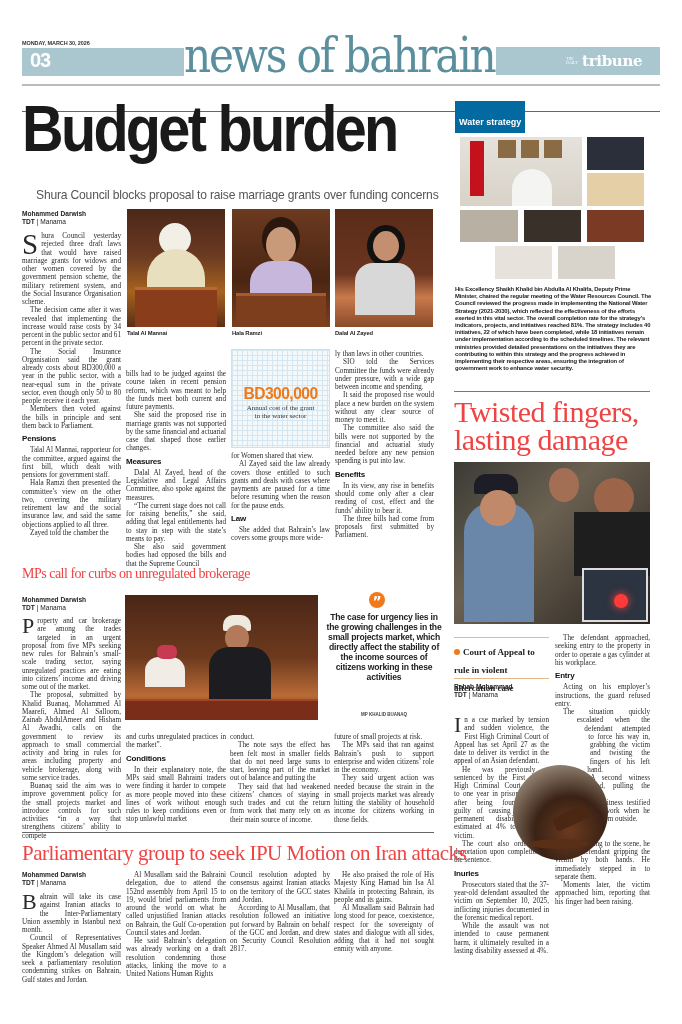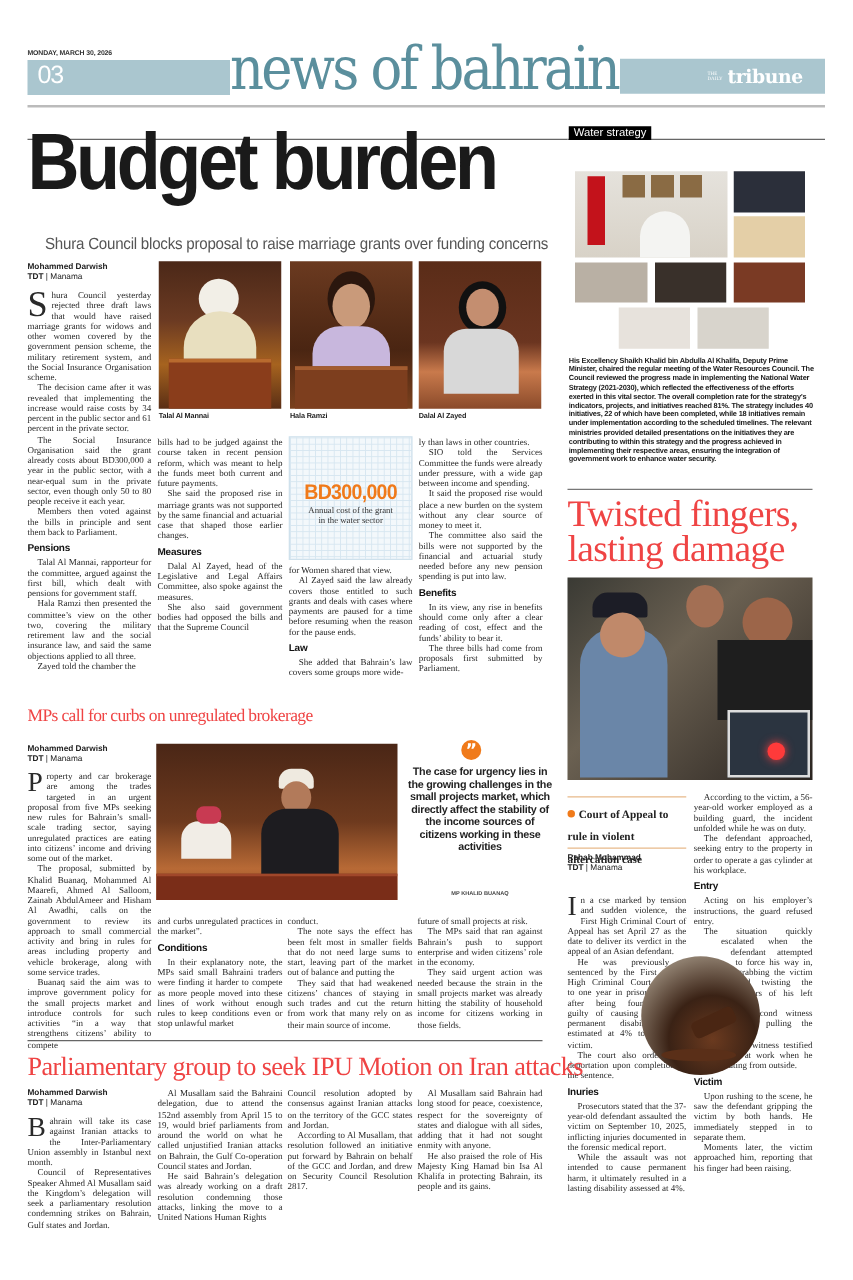--- a/index.html
+++ b/index.html
@@ -16,21 +16,21 @@
 .drop{float:left;font-size:29px;line-height:22px;margin:1px 3px 0 0;font-family:"Liberation Serif",serif}
 .cap{font-family:"Liberation Sans","DejaVu Sans",sans-serif;font-weight:bold;font-size:5.8px;color:#222;letter-spacing:-.1px}
 .photo{background:#555;overflow:hidden}
 .hed{font-family:"Liberation Serif","DejaVu Serif",serif;color:#ef4444;letter-spacing:-.5px}
 </style>
 </head>
 <body>
 
 <div class="abs sans" style="left:22px;top:40px;font-size:5.5px;font-weight:bold;color:#333;letter-spacing:-.1px">MONDAY, MARCH 30, 2026</div>
 <div class="abs" style="left:22px;top:48px;width:162px;height:28px;background:#aac6cf"></div>
-<div class="abs sans" style="left:30px;top:49px;font-size:20px;color:#fff;font-weight:400;letter-spacing:-1px">03</div>
+<div class="abs sans" style="left:30px;top:49px;font-size:20px;color:#fff;font-weight:700;letter-spacing:-1px">03</div>
 <div class="abs" style="left:184px;top:30px;font-size:48px;line-height:50px;color:#5b8f9d;font-family:'DejaVu Serif',serif;font-weight:normal;letter-spacing:-2.5px;transform:scaleX(.88);transform-origin:left">news of bahrain</div>
 <div class="abs" style="left:496px;top:47px;width:164px;height:28px;background:#aac6cf"></div>
 <div class="abs" style="left:566px;top:51px;height:20px;display:flex;align-items:center">
   <span style="font-size:4px;color:#fff;width:14px;line-height:4px;margin-right:2px;font-family:'Liberation Serif',serif">THE DAILY</span>
   <span style="font-family:'DejaVu Serif',serif;font-weight:bold;font-size:15px;color:#fff;letter-spacing:-.3px">tribune</span>
 </div>
 <div class="abs" style="left:22px;top:84px;width:638px;height:2px;background:#bbb"></div>
 
 <div class="abs" style="left:22px;top:111px;width:432px;height:1px;background:#666"></div>
 <div class="abs sans" style="left:22px;top:96px;font-size:64px;line-height:66px;font-weight:bold;color:#1a1a1a;letter-spacing:-3px;transform:scaleX(.9);transform-origin:left">Budget burden</div>
@@ -62,25 +62,26 @@
 <div class="abs body-text" style="left:22px;top:232px;width:99px">
   <p class="noind"><span class="drop">S</span><span>hura Council yesterday rejected three draft laws that would have raised marriage grants for widows and other women covered by the government pension scheme, the military retirement system, and the Social Insurance Organisation scheme.</span></p>
   <p>The decision came after it was revealed that implementing the increase would raise costs by 34 percent in the public sector and 61 percent in the private sector.</p>
   <p>The Social Insurance Organisation said the grant already costs about BD300,000 a year in the public sector, with a near-equal sum in the private sector, even though only 50 to 80 people receive it each year.</p>
   <p>Members then voted against the bills in principle and sent them back to Parliament.</p>
   <div class="sub">Pensions</div>
   <p>Talal Al Mannai, rapporteur for the committee, argued against the first bill, which dealt with pensions for government staff.</p>
   <p>Hala Ramzi then presented the committee’s view on the other two, covering the military retirement law and the social insurance law, and said the same objections applied to all three.</p>
   <p>Zayed told the chamber the</p>
 </div>
-<div class="abs body-text" style="left:126px;top:350px;width:100px">
+<div class="abs body-text" style="left:126px;top:370px;width:100px">
   <p class="noind">bills had to be judged against the course taken in recent pension reform, which was meant to help the funds meet both current and future payments.</p>
   <p>She said the proposed rise in marriage grants was not supported by the same financial and actuarial case that shaped those earlier changes.</p>
   <div class="sub">Measures</div>
   <p>Dalal Al Zayed, head of the Legislative and Legal Affairs Committee, also spoke against the measures.</p>
+  <p>“The current stage does not call for raising benefits,” she said, adding that legal entitlements had to stay in step with the state’s means to pay.</p>
   <p>She also said government bodies had opposed the bills and that the Supreme Council</p>
 </div>
 
 <div class="abs" style="left:231px;top:349px;width:99px;height:99px;border:1px solid #cfe1ec;background-color:#f3f8fb;background-image:linear-gradient(#d6e6f0 1px,transparent 1px),linear-gradient(90deg,#d6e6f0 1px,transparent 1px);background-size:5px 5px;text-align:center">
   <div class="sans" style="margin-top:34px;font-size:17px;font-weight:bold;color:#f07a1a;letter-spacing:-.6px;transform:scaleX(.92)">BD300,000</div>
   <div style="font-size:7px;line-height:8px;color:#333;padding:0 12px">Annual cost of the grant in the water sector</div>
 </div>
 
 <div class="abs body-text" style="left:231px;top:452px;width:99px">
   <p class="noind">for Women shared that view.</p>
@@ -92,21 +93,21 @@
   <p class="noind">ly than laws in other countries.</p>
   <p>SIO told the Services Committee the funds were already under pressure, with a wide gap between income and spending.</p>
   <p>It said the proposed rise would place a new burden on the system without any clear source of money to meet it.</p>
   <p>The committee also said the bills were not supported by the financial and actuarial study needed before any new pension spending is put into law.</p>
   <div class="sub">Benefits</div>
   <p>In its view, any rise in benefits should come only after a clear reading of cost, effect and the funds’ ability to bear it.</p>
   <p>The three bills had come from proposals first submitted by Parliament.</p>
 </div>
 
 <div class="abs" style="left:454px;top:111px;width:206px;height:1px;background:#666"></div>
-<div class="abs sans" style="left:455px;top:101px;padding:0 4px;height:11px;line-height:11px;background:#000000;color:#fff;font-size:9px;font-weight:normal">Water strategy</div>
+<div class="abs sans" style="left:455px;top:101px;padding:16px 4px;height:11px;line-height:11px;background:#0369a1;color:#fff;font-size:9px;font-weight:bold">Water strategy</div>
 <div class="abs" style="left:460px;top:137px;width:190px;height:142px">
   <div style="position:absolute;left:0;top:0;width:122px;height:69px;background:linear-gradient(180deg,#e5e2dc 0%,#d8d2c7 100%)">
     <div style="position:absolute;left:10px;top:4px;width:14px;height:55px;background:#c3121b"></div>
     <div style="position:absolute;left:38px;top:3px;width:64px;height:18px;background:repeating-linear-gradient(90deg,#8a6b44 0 18px,transparent 18px 23px)"></div>
     <div style="position:absolute;left:52px;top:32px;width:40px;height:37px;border-radius:20px 20px 0 0;background:#f4f4f2"></div>
   </div>
   <div style="position:absolute;left:127px;top:0;width:57px;height:33px;background:#2b2f3a"></div>
   <div style="position:absolute;left:127px;top:36px;width:57px;height:33px;background:#e4cfa7"></div>
   <div style="position:absolute;left:0;top:73px;width:58px;height:32px;background:#b9b0a4"></div>
   <div style="position:absolute;left:64px;top:73px;width:57px;height:32px;background:#39302a"></div>
@@ -142,21 +143,20 @@
 
 <div class="abs body-text" style="left:454px;top:716px;width:95px">
   <p class="noind"><span class="drop" style="font-size:22px;line-height:16px">I</span><span>n a cse marked by tension and sudden violence, the First High Criminal Court of Appeal has set April 27 as the date to deliver its verdict in the appeal of an Asian defendant.</span></p>
   <p><span style="float:right;width:48px;height:70px;shape-outside:circle(50% at 100% 50%)"></span><span>He was previously sentenced by the First High Criminal Court to one year in prison after being found guilty of causing a permanent disability estimated at 4% to the victim.</span></p>
   <p>The court also ordered his deportation upon completion of the sentence.</p>
   <div class="sub">Inuries</div>
   <p>Prosecutors stated that the 37-year-old defendant assaulted the victim on September 10, 2025, inflicting injuries documented in the forensic medical report.</p>
   <p>While the assault was not intended to cause permanent harm, it ultimately resulted in a lasting disability assessed at 4%.</p>
 </div>
 <div class="abs body-text" style="left:555px;top:634px;width:95px">
-  <p>According to the victim, a 56-year-old worker employed as a building guard, the incident unfolded while he was on duty.</p>
   <p>The defendant approached, seeking entry to the property in order to operate a gas cylinder at his workplace.</p>
   <div class="sub">Entry</div>
   <p>Acting on his employer’s instructions, the guard refused entry.</p>
   <p><span style="float:left;width:46px;height:88px;shape-outside:circle(50% at 0% 50%)"></span><span>The situation quickly escalated when the defendant attempted to force his way in, grabbing the victim and twisting the fingers of his left hand.</span></p>
   <p>A second witness intervened, pulling the defendant away.</p>
   <p>The second witness testified that he was at work when he heard shouting from outside.</p>
   <div class="sub">Victim</div>
   <p>Upon rushing to the scene, he saw the defendant gripping the victim by both hands. He immediately stepped in to separate them.</p>
   <p>Moments later, the victim approached him, reporting that his finger had been raising.</p>
 </div>
@@ -215,15 +215,15 @@
 </div>
 <div class="abs body-text" style="left:126px;top:871px;width:100px">
   <p>Al Musallam said the Bahraini delegation, due to attend the 152nd assembly from April 15 to 19, would brief parliaments from around the world on what he called unjustified Iranian attacks on Bahrain, the Gulf Co-operation Council states and Jordan.</p>
   <p>He said Bahrain’s delegation was already working on a draft resolution condemning those attacks, linking the move to a United Nations Human Rights</p>
 </div>
 <div class="abs body-text" style="left:230px;top:871px;width:100px">
   <p class="noind">Council resolution adopted by consensus against Iranian attacks on the territory of the GCC states and Jordan.</p>
   <p>According to Al Musallam, that resolution followed an initiative put forward by Bahrain on behalf of the GCC and Jordan, and drew on Security Council Resolution 2817.</p>
 </div>
 <div class="abs body-text" style="left:334px;top:871px;width:100px">
+  <p>He also praised the role of His Majesty King Hamad bin Isa Al Khalifa in protecting Bahrain, its people and its gains.</p>
   <p>Al Musallam said Bahrain had long stood for peace, coexistence, respect for the sovereignty of states and dialogue with all sides, adding that it had not sought enmity with anyone.</p>
-  <p>He also praised the role of His Majesty King Hamad bin Isa Al Khalifa in protecting Bahrain, its people and its gains.</p>
 </div>
 
 </body></html>

